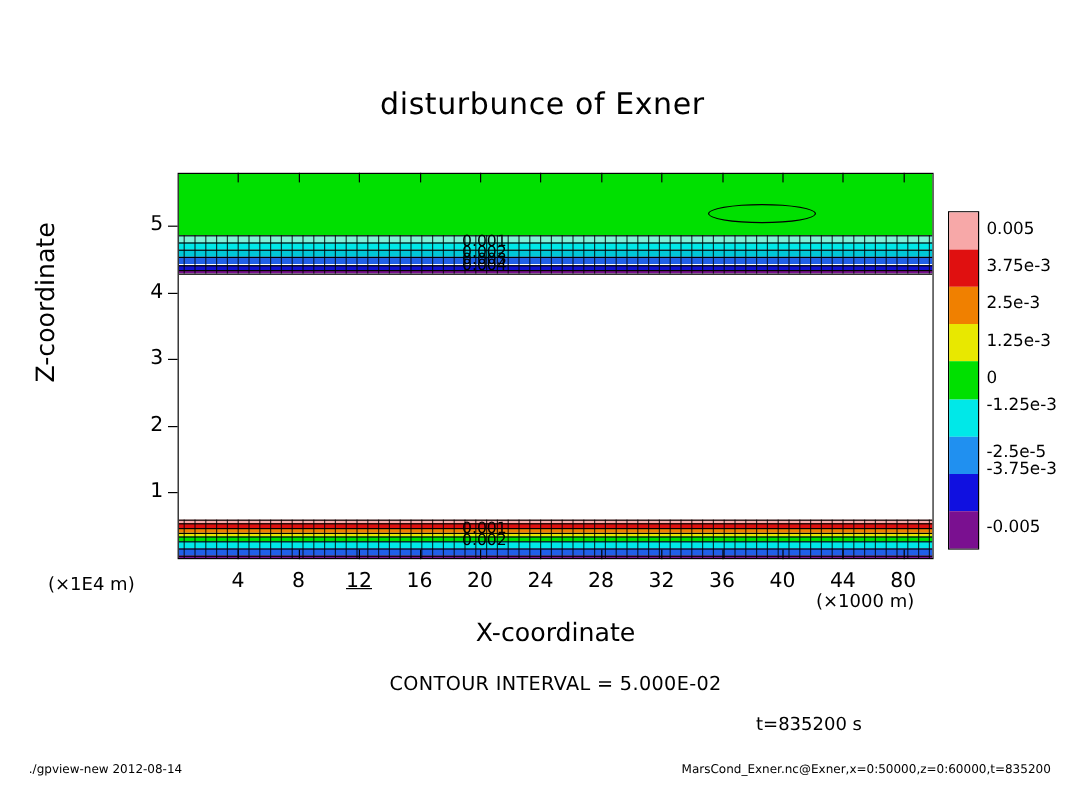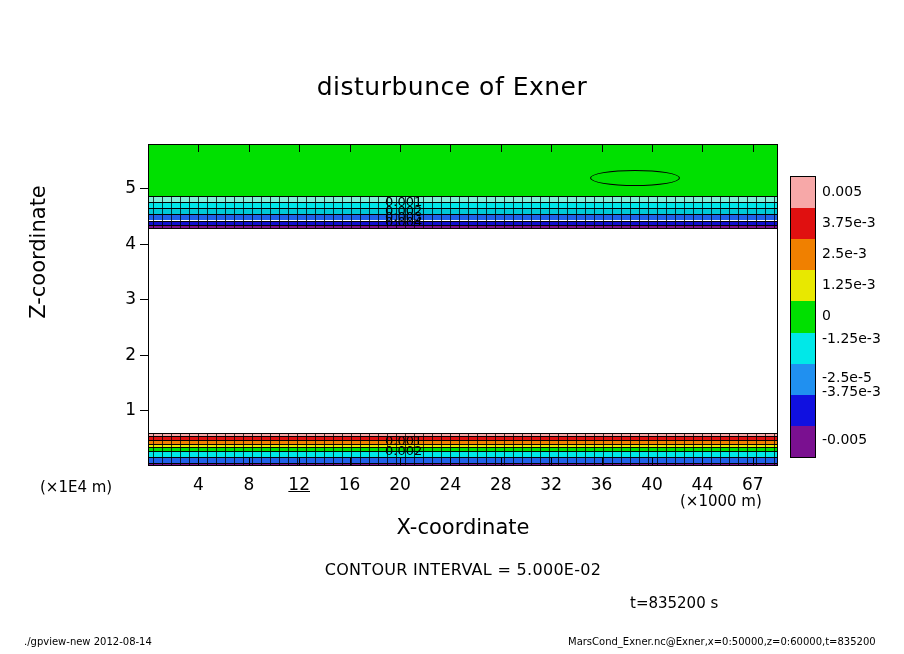--- a/index.html
+++ b/index.html
@@ -341,21 +341,21 @@
     <div class="tick-mark" style="left: 453.6px; top: 0px; width: 1px; height: 8px;"></div>
     <div class="tick-label" style="left: 433.6px; top: 330px; width: 40px;">36</div>
     <div class="tick-mark" style="left: 504px; top: 314px; width: 1px; height: 8px;"></div>
     <div class="tick-mark" style="left: 504px; top: 0px; width: 1px; height: 8px;"></div>
     <div class="tick-label" style="left: 484px; top: 330px; width: 40px;">40</div>
     <div class="tick-mark" style="left: 554.4px; top: 314px; width: 1px; height: 8px;"></div>
     <div class="tick-mark" style="left: 554.4px; top: 0px; width: 1px; height: 8px;"></div>
     <div class="tick-label" style="left: 534.4px; top: 330px; width: 40px;">44</div>
     <div class="tick-mark" style="left: 604.8px; top: 314px; width: 1px; height: 8px;"></div>
     <div class="tick-mark" style="left: 604.8px; top: 0px; width: 1px; height: 8px;"></div>
-    <div class="tick-label" style="left: 584.8px; top: 330px; width: 40px;">67</div>
+    <div class="tick-label" style="left: 584.8px; top: 330px; width: 40px;">80</div>
   </div>
 <div class="abs" id="ytick-layer" style="left:100px; top:144px; width:48px; height:322px;">
     <div class="ytick" style="left: 12px; top: 255.483px;">1</div>
     <div class="tick-mark" style="left: 40px; top: 266.483px; width: 8px; height: 1px;"></div>
     <div class="ytick" style="left: 12px; top: 199.966px;">2</div>
     <div class="tick-mark" style="left: 40px; top: 210.966px; width: 8px; height: 1px;"></div>
     <div class="ytick" style="left: 12px; top: 144.448px;">3</div>
     <div class="tick-mark" style="left: 40px; top: 155.448px; width: 8px; height: 1px;"></div>
     <div class="ytick" style="left: 12px; top: 88.931px;">4</div>
     <div class="tick-mark" style="left: 40px; top: 99.931px; width: 8px; height: 1px;"></div>

